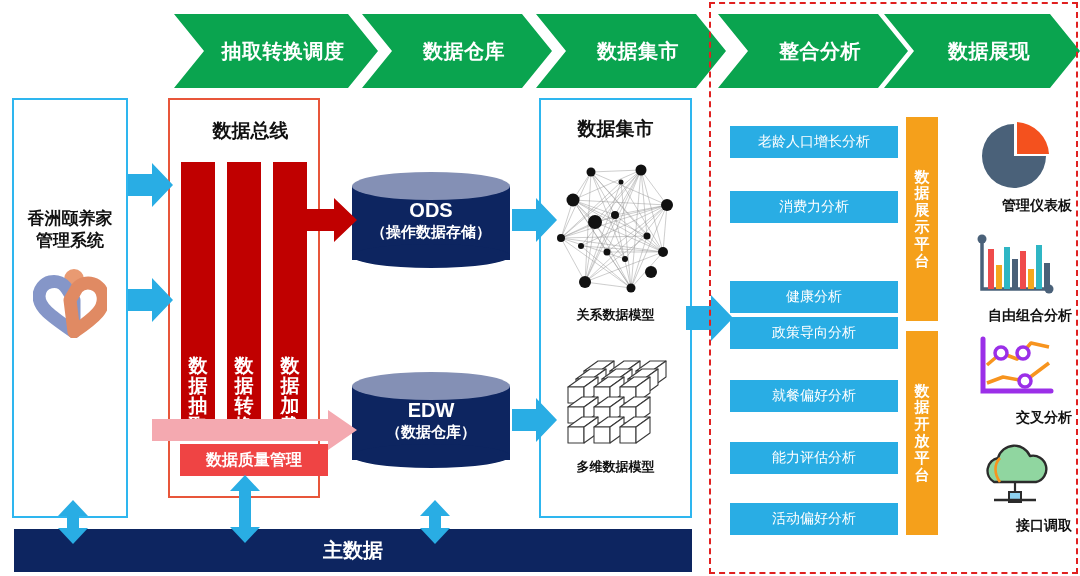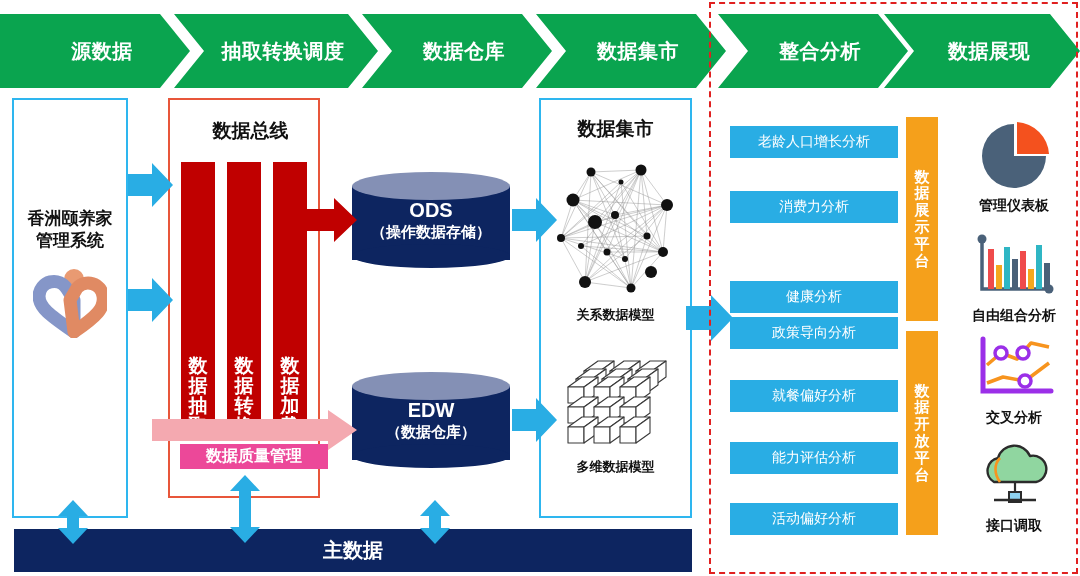--- a/index.html
+++ b/index.html
@@ -51,22 +51,22 @@
     font-size: 19px; font-weight: bold; color: #111; padding-left: 13px;
   }
   .etl-col {
     position: absolute; top: 62px; width: 34px; height: 278px;
     background: #c00000; color: #fff; font-size: 19px; font-weight: bold;
     display: flex; flex-direction: column; align-items: center; justify-content: flex-end;
     padding-bottom: 4px; line-height: 1.06;
   }
   .etl-col i { font-style: normal; display: block; }
   .dq-box {
-    position: absolute; left: 10px; top: 344px; width: 148px; height: 25px;
-    background: #ec4899; color: #fff; font-size: 16px; font-weight: bold;
+    position: absolute; left: 10px; top: 344px; width: 148px; height: 32px;
+    background: #ef4444; color: #fff; font-size: 16px; font-weight: bold;
     display: flex; align-items: center; justify-content: center;
   }
 
   
   .cyl { position: absolute; width: 158px; height: 96px; }
   .cyl .body {
     position: absolute; left: 0; top: 14px; width: 158px; height: 74px;
     background: #0d2560;
   }
   .cyl .top {
@@ -104,42 +104,39 @@
   
   .plat {
     position: absolute; left: 906px; width: 32px;
     background: #F5A01B; color: #ffffff; font-size: 15px; font-weight: bold;
     display: flex; flex-direction: column; align-items: center; justify-content: center;
     line-height: 1.12; z-index: 7;
   }
   .plat i { font-style: normal; display: block; }
 
   
-  .ricon { position: absolute; left: 956px; width: 116px; text-align: center; z-index: 7; }
+  .ricon { position: absolute; left: 956px; width: 116px; text-align: right; z-index: 7; }
   .ricon .cap { font-size: 14px; font-weight: bold; color: #111; margin-top: 3px; }
   .ricon .art { height: 76px; display: flex; align-items: center; justify-content: center; }
 
   
   .master {
     position: absolute; left: 14px; top: 529px; width: 678px; height: 43px;
     background: #0d2560; color: #fff; font-size: 20px; font-weight: bold;
     display: flex; align-items: center; justify-content: center;
   }
 
   .arrow { position: absolute; }
 </style>
 </head>
 <body>
 
 <div id="root">
 
   <div class="chev-band">
-    <div class="chev first" style="left:0px;width:190px;">
-      <span>源数据</span>
-    </div>
     <div class="chev mid" style="left:174px;width:204px;">
       <span>抽取转换调度</span>
     </div>
     <div class="chev mid" style="left:362px;width:190px;">
       <span>数据仓库</span>
     </div>
     <div class="chev mid" style="left:536px;width:190px;">
       <span>数据集市</span>
     </div>
     <div class="chev mid" style="left:718px;width:190px;">

